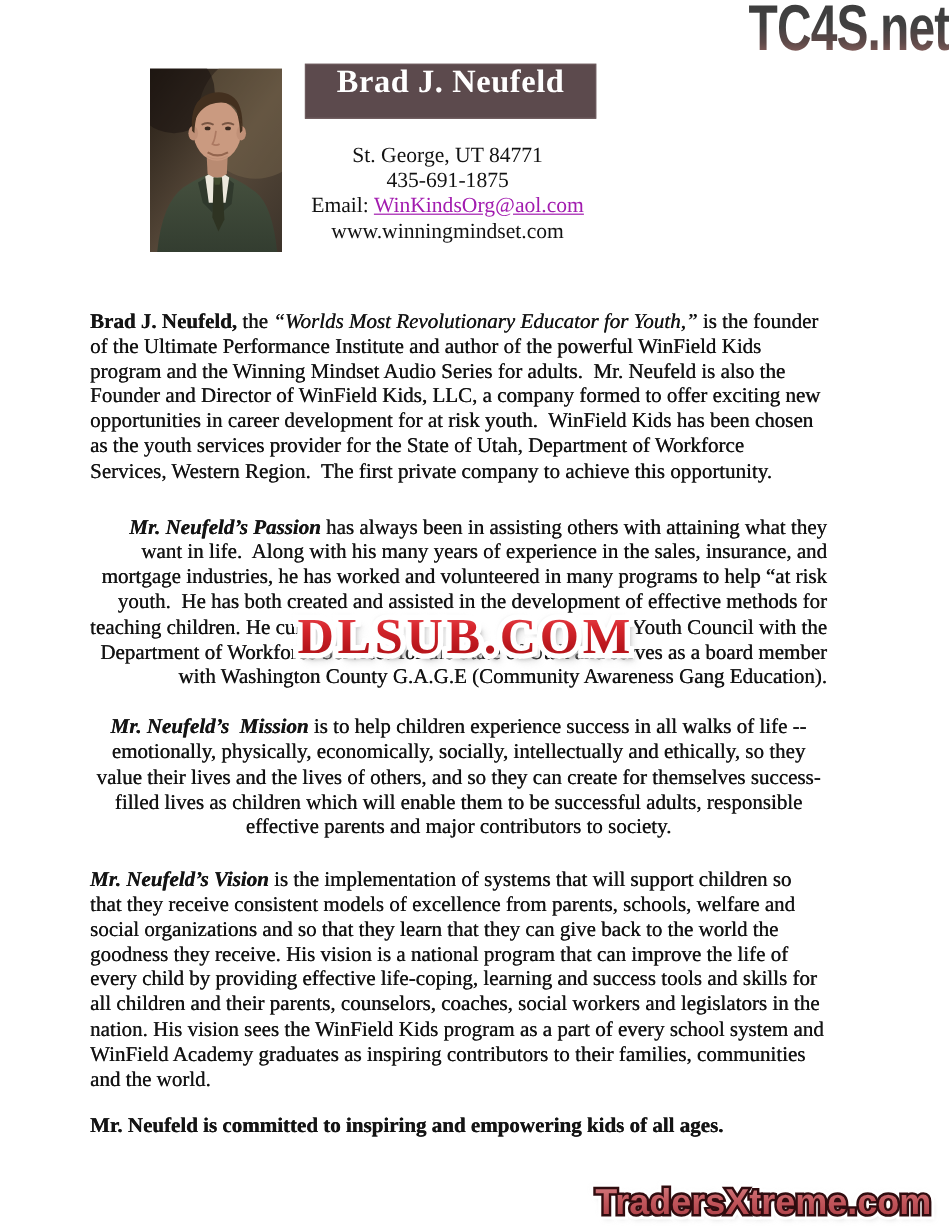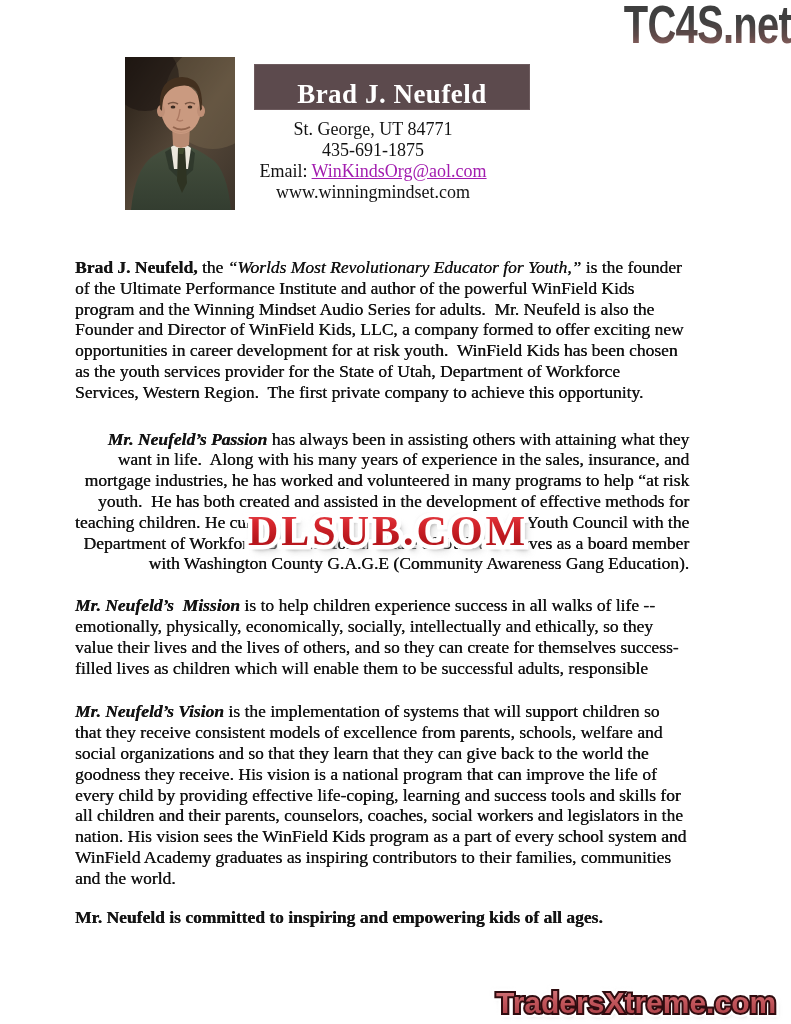--- a/index.html
+++ b/index.html
@@ -14,43 +14,43 @@
     display:inline-block; font-family:"Liberation Sans", sans-serif;
     font-weight:bold; font-size:54px; line-height:54px; letter-spacing:-1px;
     transform:scaleX(0.74); transform-origin:right top;
     background:linear-gradient(180deg,#3d3d3d 0%,#414141 45%,#5f4a49 72%,#8a615e 90%,#9d726c 100%);
     -webkit-background-clip:text; background-clip:text; color:transparent;
   }
 
   
   .photo { position:absolute; left:125px; top:57px; width:110px; height:153px; }
   .name-box {
-    position:absolute; left:254px; top:64px; width:276px; height:46px;
-    background:#5c4a4d; display:flex; align-items:flex-end; justify-content:center;
+    position:absolute; left:254px; top:53px; width:243px; height:46px;
+    background:#5c4a4d; display:flex; align-items:flex-start; justify-content:center;
     box-shadow: inset 0 0 0 1px #6d5b5e;
   }
   .name-box span { color:#ffffff; font-weight:bold; font-size:27px; letter-spacing:0.5px; }
   .address {
     position:absolute; left:213px; top:119px; width:320px; text-align:center;
     font-size:18px; line-height:21px; color:#121212;
   }
   .email-link { color:#a21caf; text-decoration:underline; cursor:pointer; }
 
   
   .bio {
     position:absolute; left:75px; top:257px; font-size:17.5px; line-height:20.8px;
     color:#141414; text-shadow:0.3px 0 0 currentColor;
   }
   .line { white-space:pre; }
   .b { font-weight:bold;margin-top:25px; }
   .i { font-style:italic; }
   .gap { display:inline-block; }
   .para + .para { margin-top:22px; }
   .para:nth-child(2) { margin-top:26px;text-align:right; }
-  .para:nth-child(3) { margin-top:21px; }
+  .para:nth-child(3) { margin-top:21px;text-align:center; }
   .para:nth-child(4) { margin-top:23px; }
   .para:nth-child(5) { margin-top:18px; }
 
   
   .dlsub { position:absolute; left:248px; top:506px; width:300px; height:50px; }
   .dlsub span {
     position:absolute; left:0; top:0; white-space:pre;
     font-family:"Liberation Serif", serif; font-weight:bold;
     font-size:42px; line-height:50px; letter-spacing:3px;
   }
@@ -163,20 +163,21 @@
         <div class="line"><span>youth.  He has both created and assisted in the development of effective methods for</span></div>
         <div class="line"><span>teaching children. He cur</span><span class="gap" style="width: 266px;"></span><span>’ Youth Council with the</span></div>
         <div class="line"><span>Department of Workforce Services for the State of Utah and serves as a board member</span></div>
         <div class="line"><span>with Washington County G.A.G.E (Community Awareness Gang Education).</span></div>
       </div>
       <div class="para">
         <div class="line"><span class="b i">Mr. Neufeld’s  Mission</span><span> is to help children experience success in all walks of life --</span></div>
         <div class="line"><span>emotionally, physically, economically, socially, intellectually and ethically, so they</span></div>
         <div class="line"><span>value their lives and the lives of others, and so they can create for themselves success-</span></div>
         <div class="line"><span>filled lives as children which will enable them to be successful adults, responsible</span></div>
+        <div class="line"><span>effective parents and major contributors to society.</span></div>
       </div>
       <div class="para">
         <div class="line"><span class="b i">Mr. Neufeld’s Vision</span><span> is the implementation of systems that will support children so</span></div>
         <div class="line"><span>that they receive consistent models of excellence from parents, schools, welfare and</span></div>
         <div class="line"><span>social organizations and so that they learn that they can give back to the world the</span></div>
         <div class="line"><span>goodness they receive. His vision is a national program that can improve the life of</span></div>
         <div class="line"><span>every child by providing effective life-coping, learning and success tools and skills for</span></div>
         <div class="line"><span>all children and their parents, counselors, coaches, social workers and legislators in the</span></div>
         <div class="line"><span>nation. His vision sees the WinField Kids program as a part of every school system and</span></div>
         <div class="line"><span>WinField Academy graduates as inspiring contributors to their families, communities</span></div>

